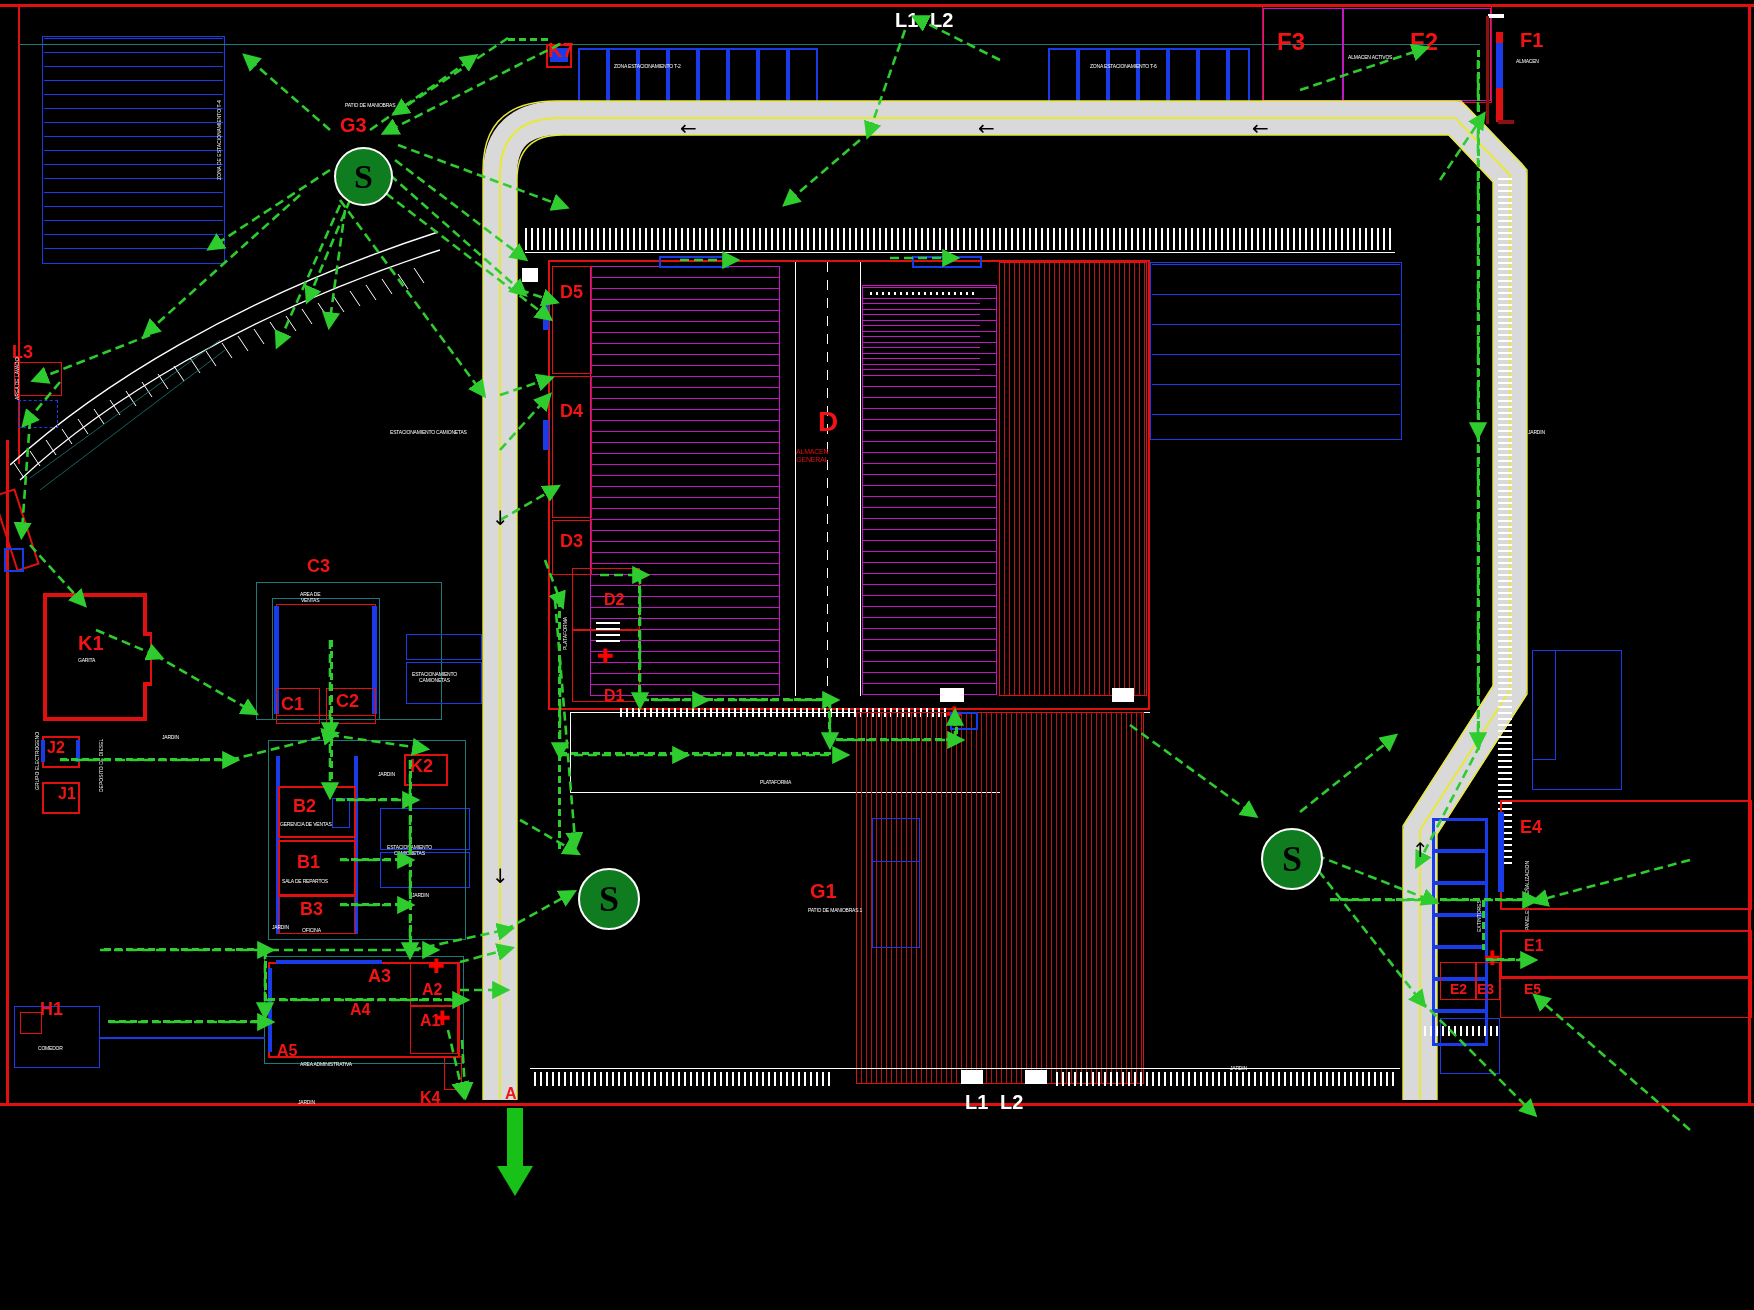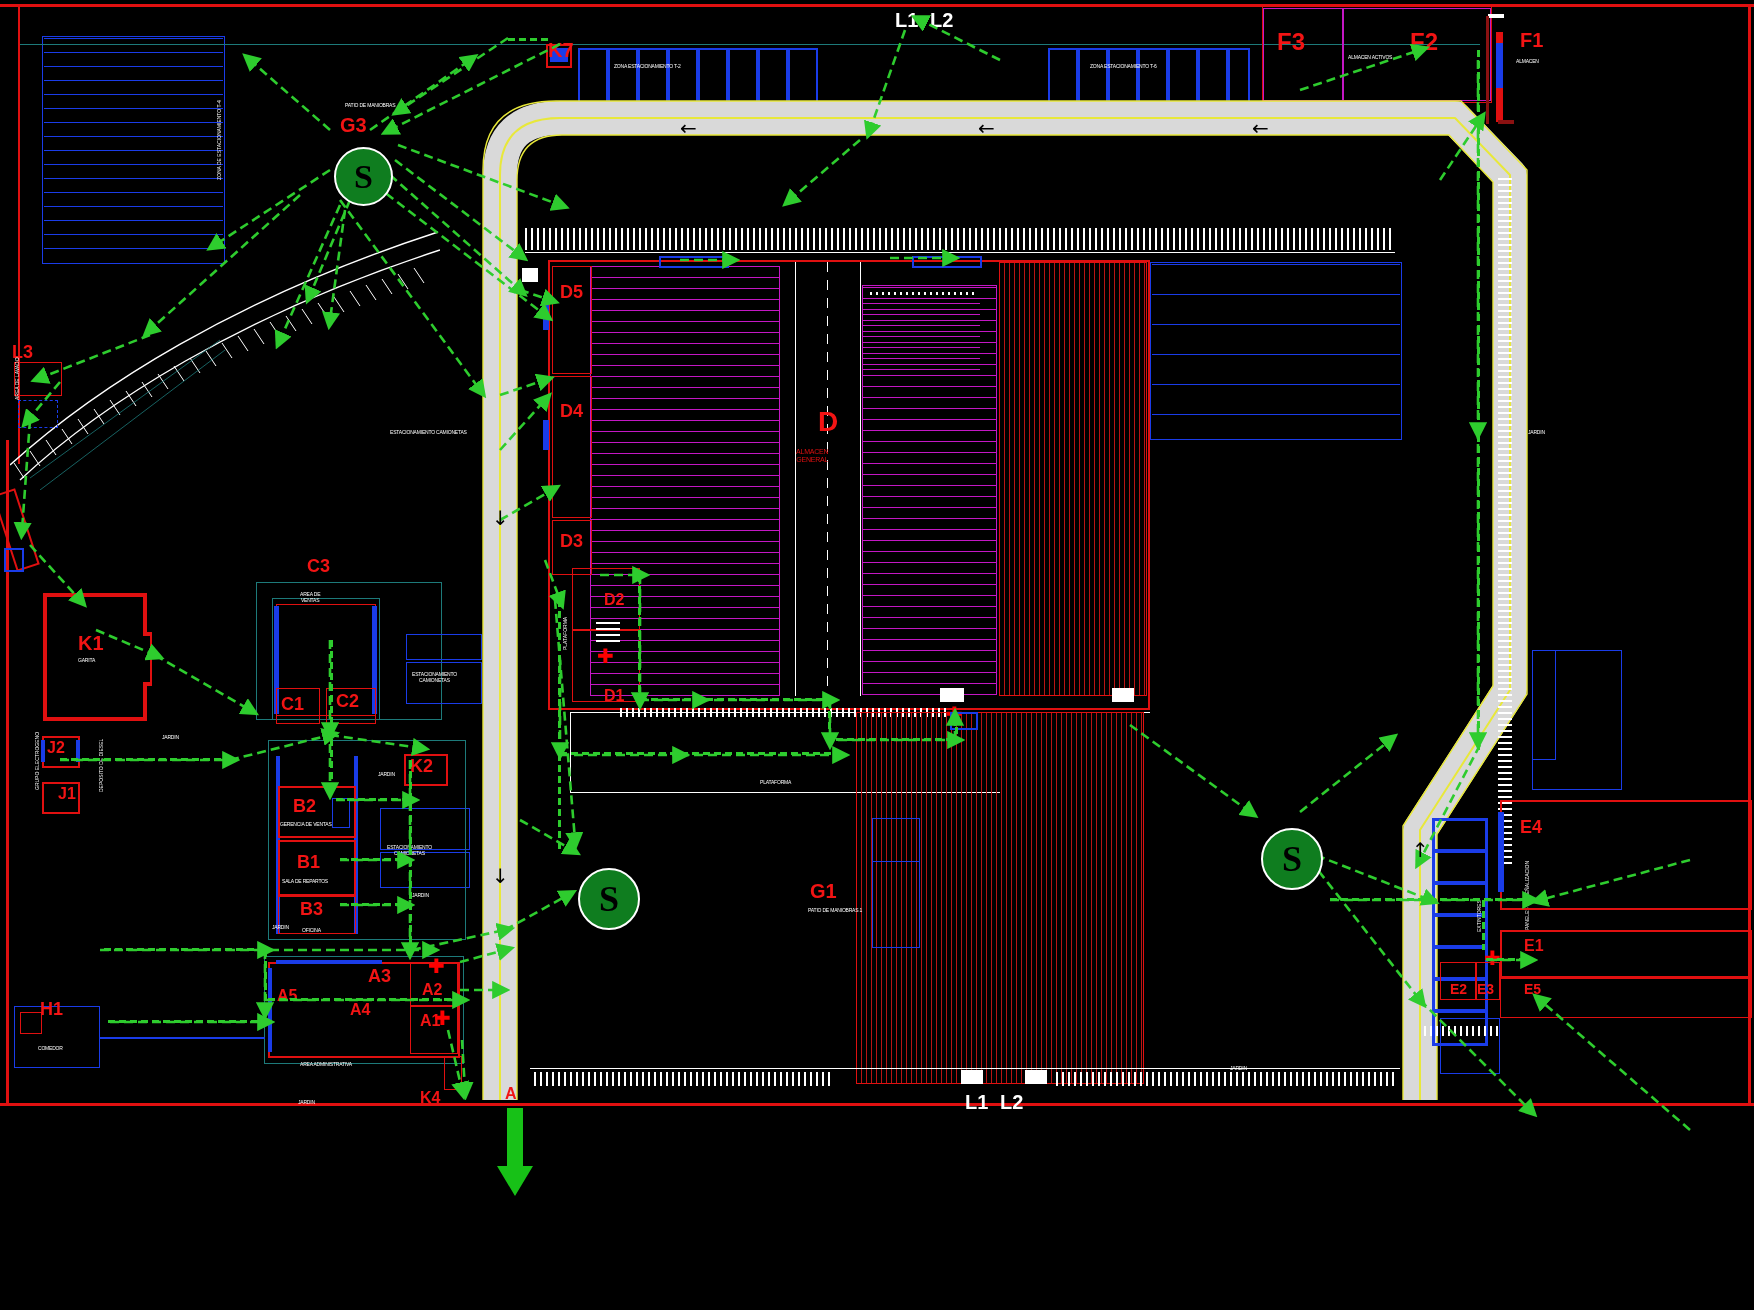--- a/index.html
+++ b/index.html
@@ -313,21 +313,21 @@
   <div class="lbl s5" style="left:302px;top:928px;">OFICINA</div>
   <div class="abs bline" style="left:332px;top:798px;width:18px;height:30px;"></div>
   <div class="lbl s5" style="left:272px;top:925px;">JARDIN</div>
 
   <div class="abs cline" style="left:264px;top:956px;width:200px;height:108px;"></div>
   <div class="abs rline2" style="left:268px;top:962px;width:192px;height:96px;"></div>
   <div class="abs bline2" style="left:276px;top:960px;width:106px;height:4px;border:none;background:#1a3ce8;"></div>
   <div class="abs bline2" style="left:268px;top:968px;width:4px;height:84px;border:none;background:#1a3ce8;"></div>
   <div class="rcode rc18" style="left:368px;top:967px;">A3</div>
   <div class="rcode rc16" style="left:422px;top:982px;">A2</div>
-  <div class="rcode rc16" style="left:277px;top:988px;">A5</div>
+  <div class="rcode rc16" style="left:277px;top:1043px;">A5</div>
   <div class="rcode rc16" style="left:350px;top:1002px;">A4</div>
   <div class="rcode rc16" style="left:420px;top:1013px;">A1</div>
   <div class="abs rline" style="left:410px;top:1006px;width:48px;height:48px;"></div>
   <div class="abs rline" style="left:410px;top:962px;width:48px;height:44px;"></div>
   <div class="cross" style="left:428px;top:956px;">✚</div>
   <div class="cross" style="left:434px;top:1008px;">✚</div>
   <div class="lbl s5" style="left:300px;top:1062px;">AREA ADMINISTRATIVA</div>
 
   <div class="abs rline" style="left:444px;top:1056px;width:18px;height:34px;"></div>
   <div class="rcode rc16" style="left:420px;top:1090px;">K4</div>

